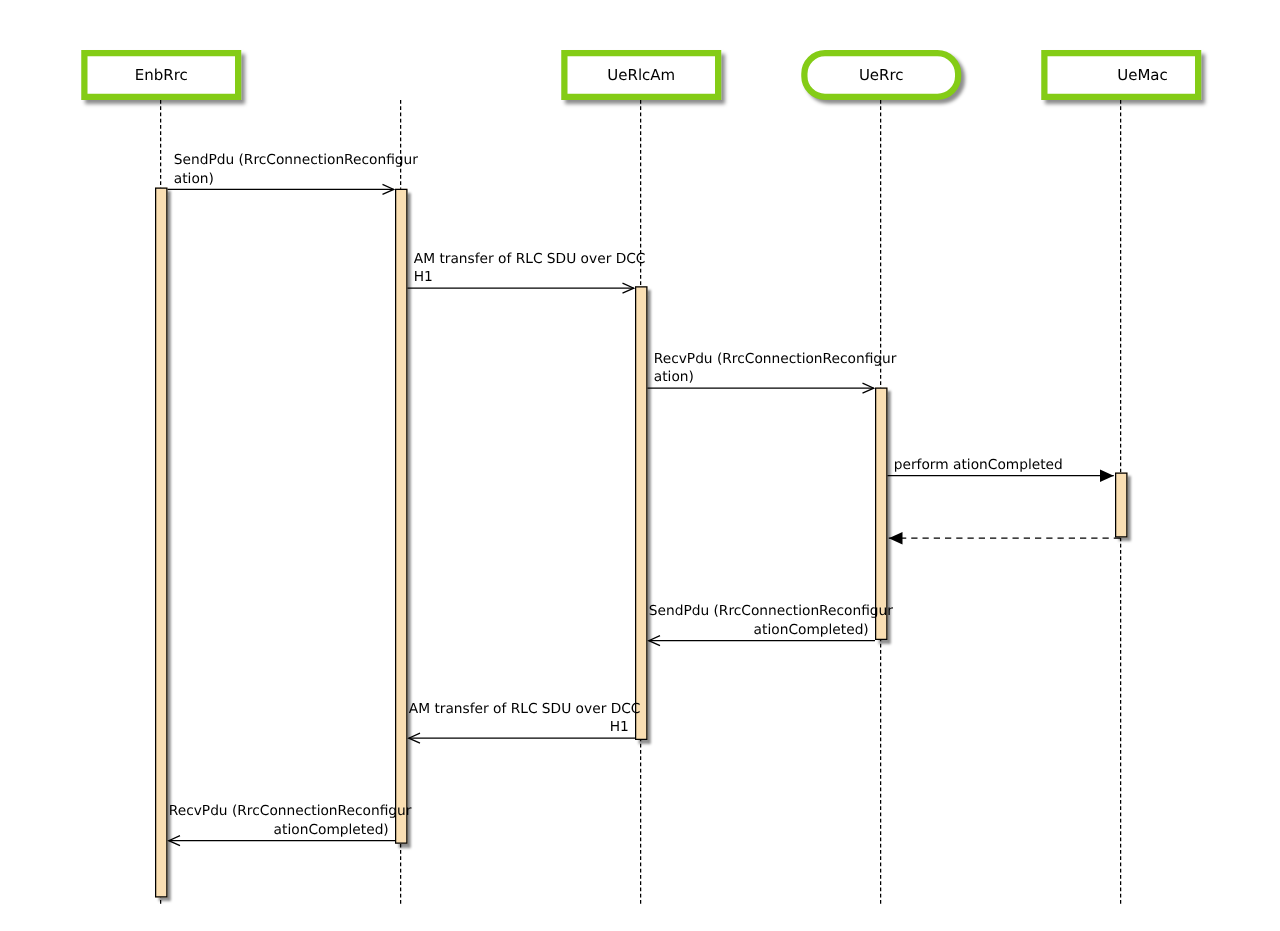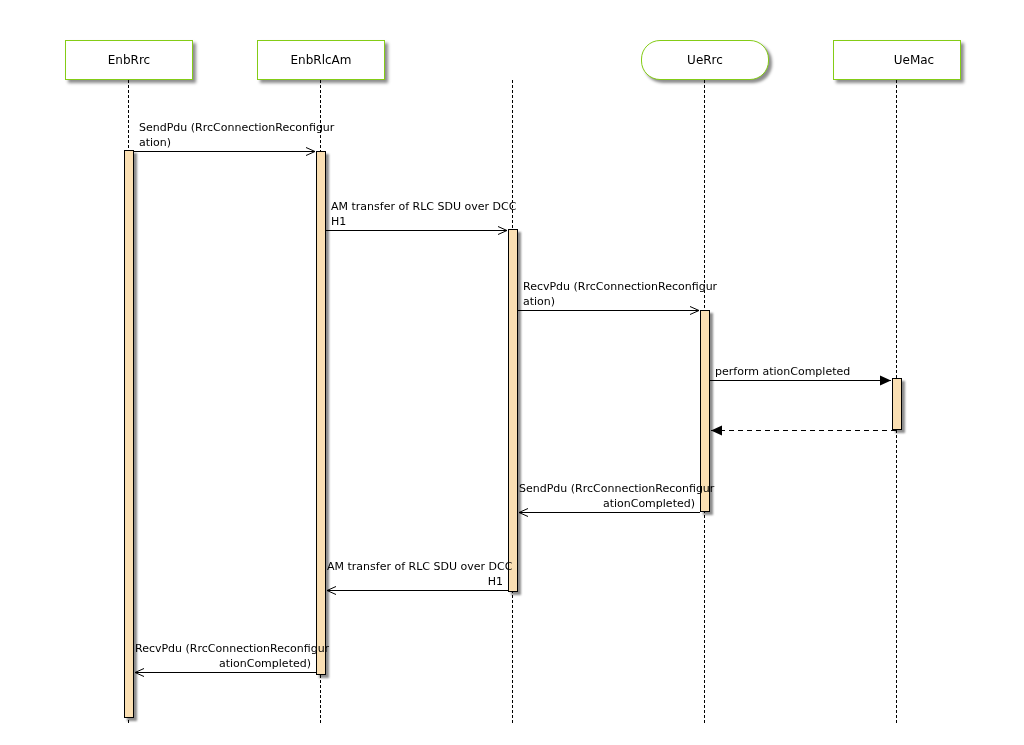--- a/index.html
+++ b/index.html
@@ -14,21 +14,21 @@
   }
 
   
   .actor {
     position: absolute;
     top: 40px;
     width: 128px;
     height: 40px;
     box-sizing: border-box;
     background: #ffffff;
-    border: 1px solid #84cc16;
+    border: 5px solid #84cc16;
     box-shadow: 3px 3px 3px rgba(0,0,0,0.45);
     display: flex;
     align-items: center;
     justify-content: center;
     font-size: 12px;
   }
   .actor-1 { left: 65px; }
   .actor-2 { left: 257px; }
   .actor-3 { left: 449px; }
   .actor-4 { left: 641px; border-radius: 19px; }
@@ -96,22 +96,22 @@
 
   <div class="lifeline lifeline-1"></div>
   <div class="lifeline lifeline-2"></div>
   <div class="lifeline lifeline-3"></div>
   <div class="lifeline lifeline-4"></div>
   <div class="lifeline lifeline-5"></div>
 
   <div class="actor actor-1">
     <span>EnbRrc</span>
   </div>
-  <div class="actor actor-2">
-    <span>EnbRlcAm</span>
+  <div class="actor actor-3">
+    <span>UeRlcAm</span>
   </div>
   <div class="actor actor-4">
     <span>UeRrc</span>
   </div>
   <div class="actor actor-5">
     <span>UeMac</span>
   </div>
 
   <div class="activation act-1"></div>
   <div class="activation act-2"></div>

